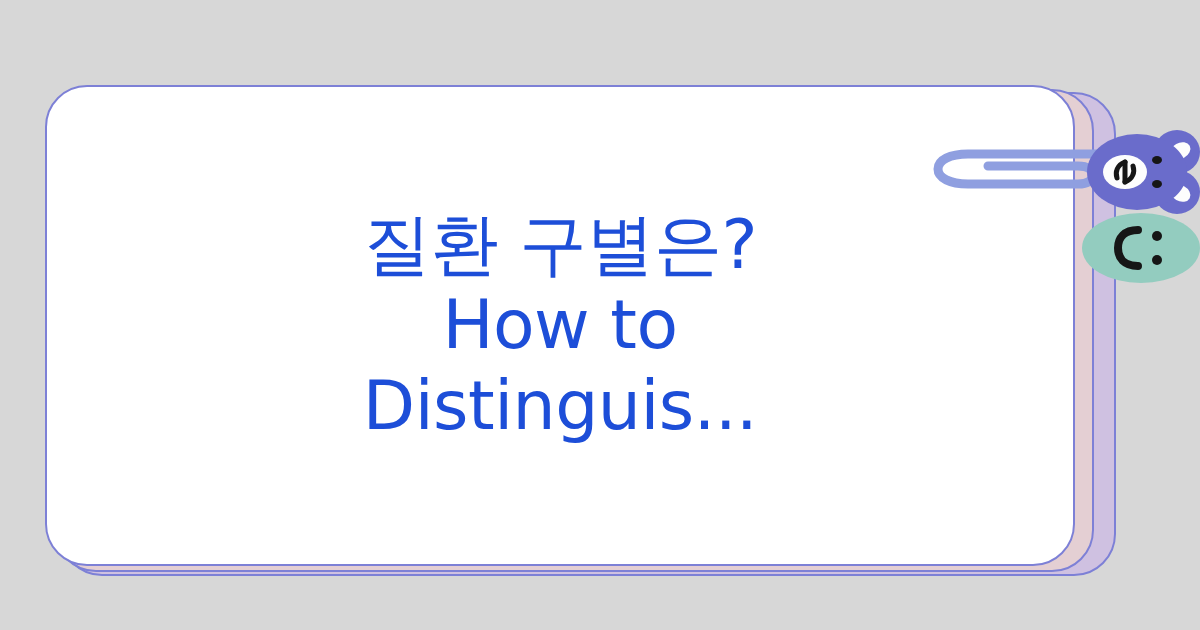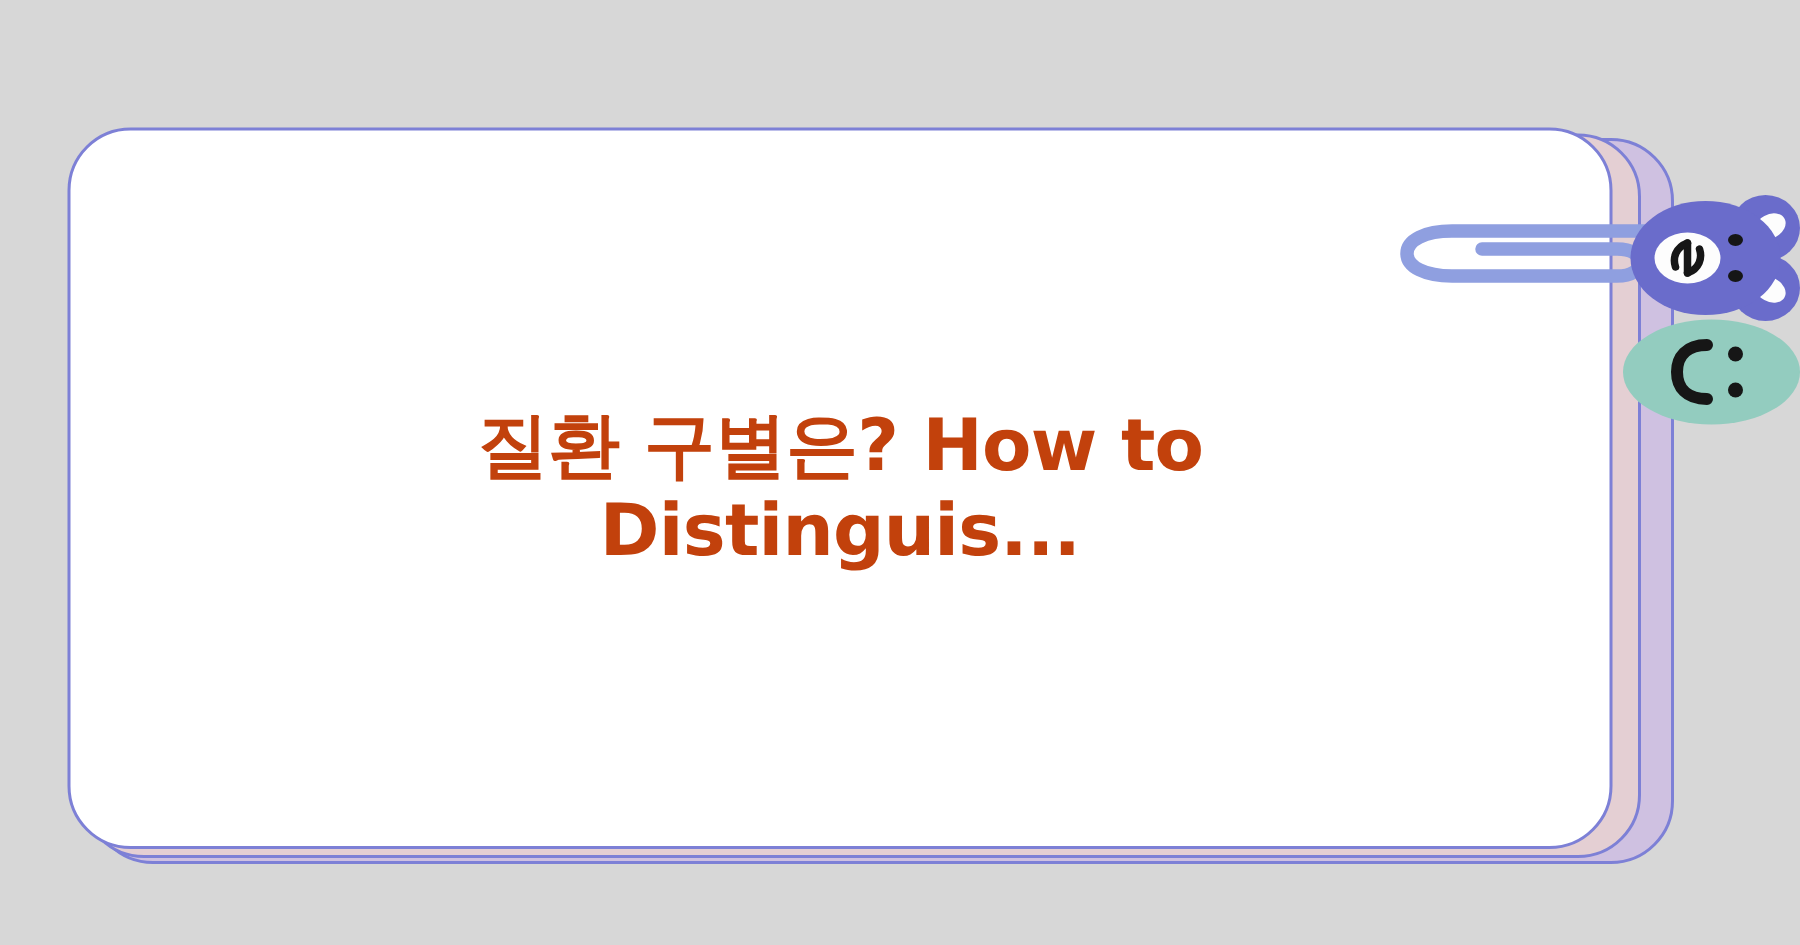--- a/index.html
+++ b/index.html
@@ -61,24 +61,24 @@
     height: 481px;
     display: flex;
     align-items: center;
     justify-content: center;
     padding: 0 70px;
     box-sizing: border-box;
   }
 
   #title-text {
     font-family: "DejaVu Sans", "Liberation Sans", sans-serif;
-    font-weight: 700;
-    font-size: 48px;
+    font-weight: 400;
+    font-size: 68px;
     line-height: 1.18;
-    color: #c2410c;
+    color: #1d4ed8;
     text-align: center;
     letter-spacing: -0.5px;
     max-width: 560px;
     word-break: break-word;
   }
 
   
   #paperclip {
     position: absolute;
     left: 928px;

